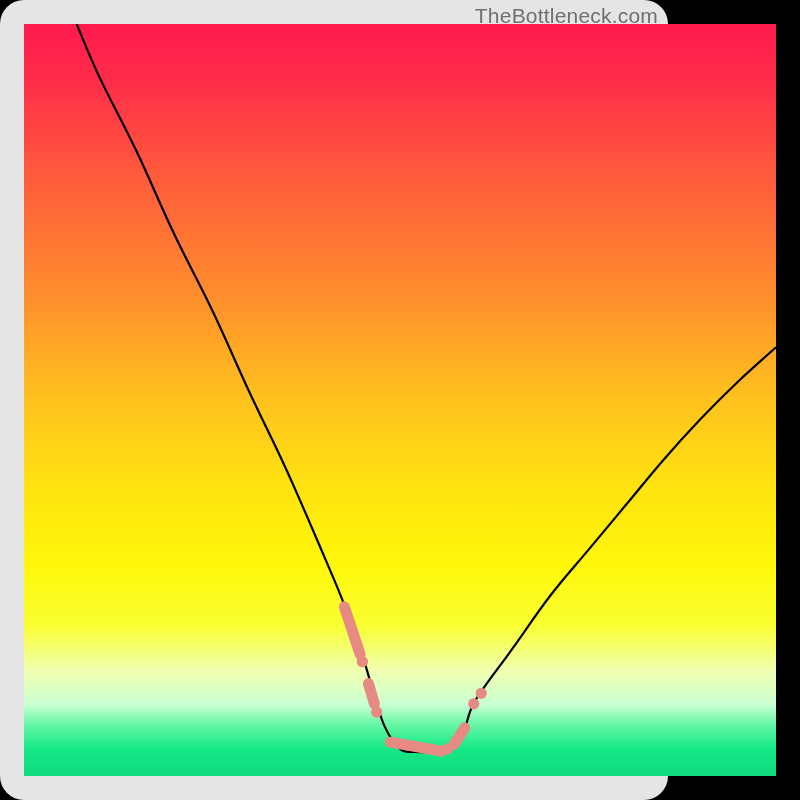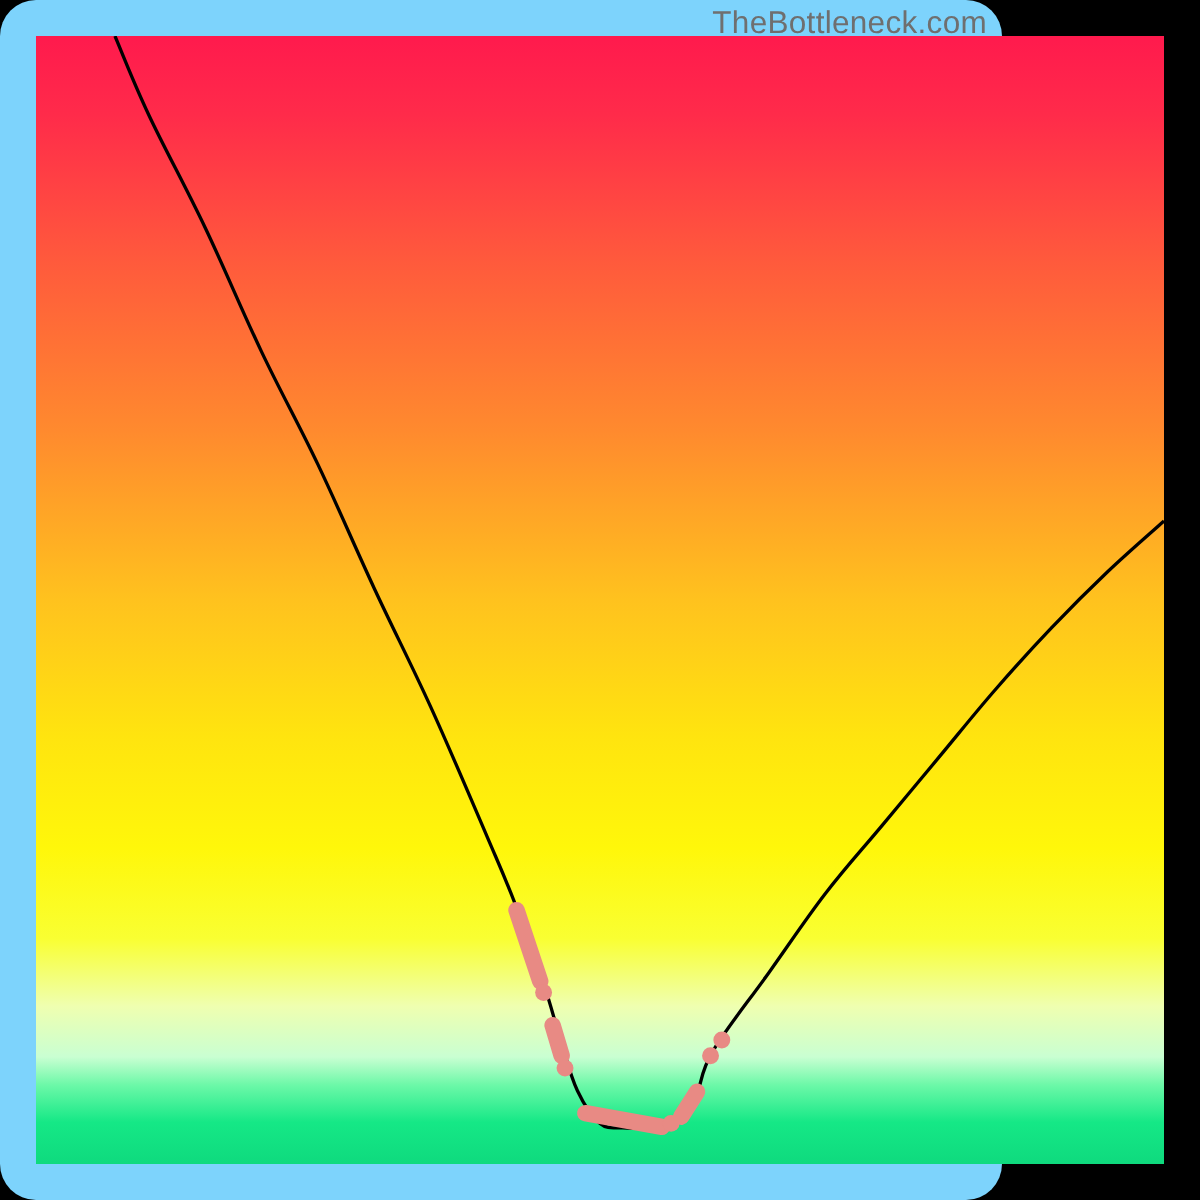--- a/index.html
+++ b/index.html
@@ -9,21 +9,21 @@
     height: 800px;
     background: #000;
     overflow: hidden;
     font-family: Arial, Helvetica, sans-serif;
   }
   .frame {
     position: absolute;
     top: 0; left: 0;
     width: 668px;
     height: 800px;
-    background: #7dd3fc;
+    background: #e5e5e5;
     border-radius: 24px;
   }
   .plot-area {
     position: absolute;
     top: 24px;
     left: 24px;
     width: 752px;
     height: 752px;
     overflow: hidden;
   }

